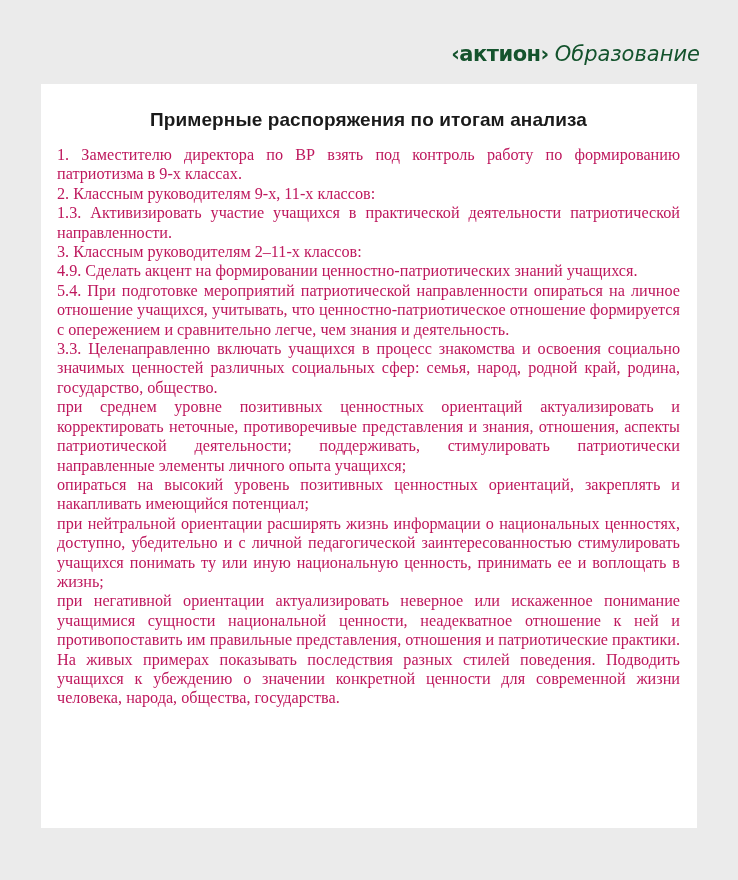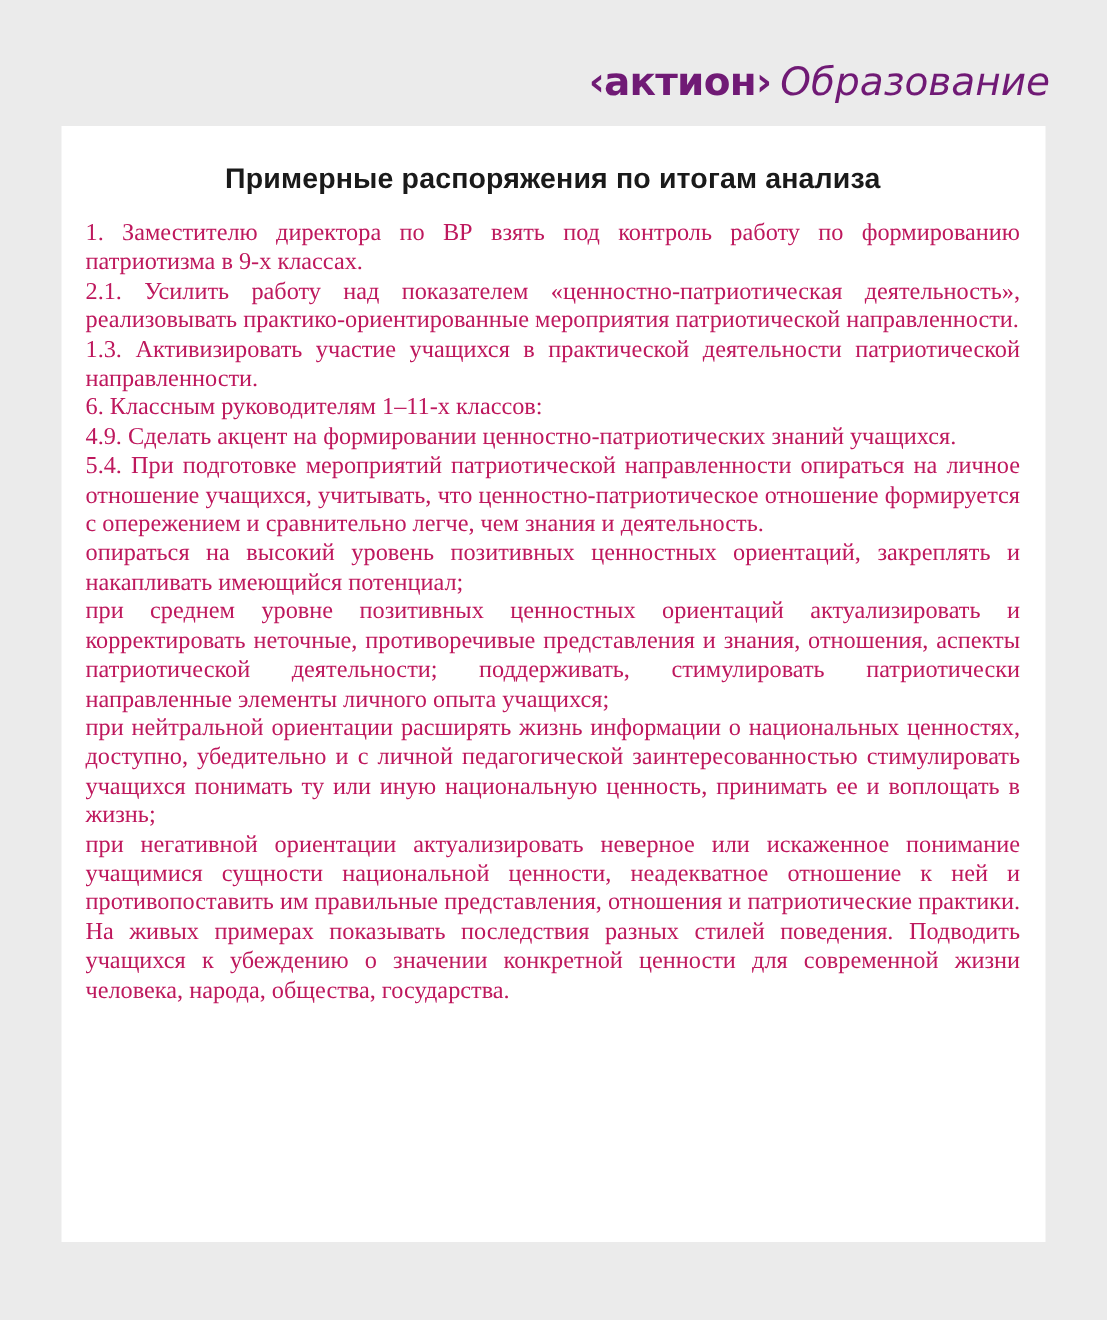--- a/index.html
+++ b/index.html
@@ -14,22 +14,22 @@
   .page {
     position: relative;
     width: 738px;
     height: 880px;
     background: #ebebeb;
   }
   .logo {
     position: absolute;
     top: 41px;
     right: 38px;
-    color: #701a75;
-    font-size: 26px;
+    color: #14532d;
+    font-size: 21px;
     white-space: nowrap;
     line-height: 26px;
   }
   .logo .wordmark {
     font-weight: 800;
     letter-spacing: -0.5px;
     font-family: "DejaVu Sans", "Liberation Sans", sans-serif;
   }
   .logo .product {
     font-style: italic;
@@ -75,25 +75,26 @@
 <div class="page">
 
   <div class="logo">
     <span class="wordmark">‹актион›</span><span class="product">Образование</span>
   </div>
 
   <div class="card">
     <h1 class="doc-title">Примерные распоряжения по итогам анализа</h1>
     <div class="doc-body">
         <p>1. Заместителю директора по ВР взять под контроль работу по формированию патриотизма в 9-х классах.</p>
-        <p>2.1. Усилить работу над показателем «ценностно-патриотическая деятельность», реализовывать практико-ориентированные мероприятия патриотической направленности.</p>
+        <p>2. Классным руководителям 9-х, 11-х классов:</p>
         <p>1.3. Активизировать участие учащихся в практической деятельности патриотической направленности.</p>
-        <p>6. Классным руководителям 1–11-х классов:</p>
+        <p>3. Классным руководителям 2–11-х классов:</p>
         <p>4.9. Сделать акцент на формировании ценностно-патриотических знаний учащихся.</p>
         <p>5.4. При подготовке мероприятий патриотической направленности опираться на личное отношение учащихся, учитывать, что ценностно-патриотическое отношение формируется с опережением и сравнительно легче, чем знания и деятельность.</p>
+        <p>3.3. Целенаправленно включать учащихся в процесс знакомства и освоения социально значимых ценностей различных социальных сфер: семья, народ, родной край, родина, государство, общество.</p>
+        <p>при среднем уровне позитивных ценностных ориентаций актуализировать и корректировать неточные, противоречивые представления и знания, отношения, аспекты патриотической деятельности; поддерживать, стимулировать патриотически направленные элементы личного опыта учащихся;</p>
         <p>опираться на высокий уровень позитивных ценностных ориентаций, закреплять и накапливать имеющийся потенциал;</p>
-        <p>при среднем уровне позитивных ценностных ориентаций актуализировать и корректировать неточные, противоречивые представления и знания, отношения, аспекты патриотической деятельности; поддерживать, стимулировать патриотически направленные элементы личного опыта учащихся;</p>
         <p>при нейтральной ориентации расширять жизнь информации о национальных ценностях, доступно, убедительно и с личной педагогической заинтересованностью стимулировать учащихся понимать ту или иную национальную ценность, принимать ее и воплощать в жизнь;</p>
         <p>при негативной ориентации актуализировать неверное или искаженное понимание учащимися сущности национальной ценности, неадекватное отношение к ней и противопоставить им правильные представления, отношения и патриотические практики. На живых примерах показывать последствия разных стилей поведения. Подводить учащихся к убеждению о значении конкретной ценности для современной жизни человека, народа, общества, государства.</p>
       </div>
   </div>
 
 </div>
 
 </body></html>

